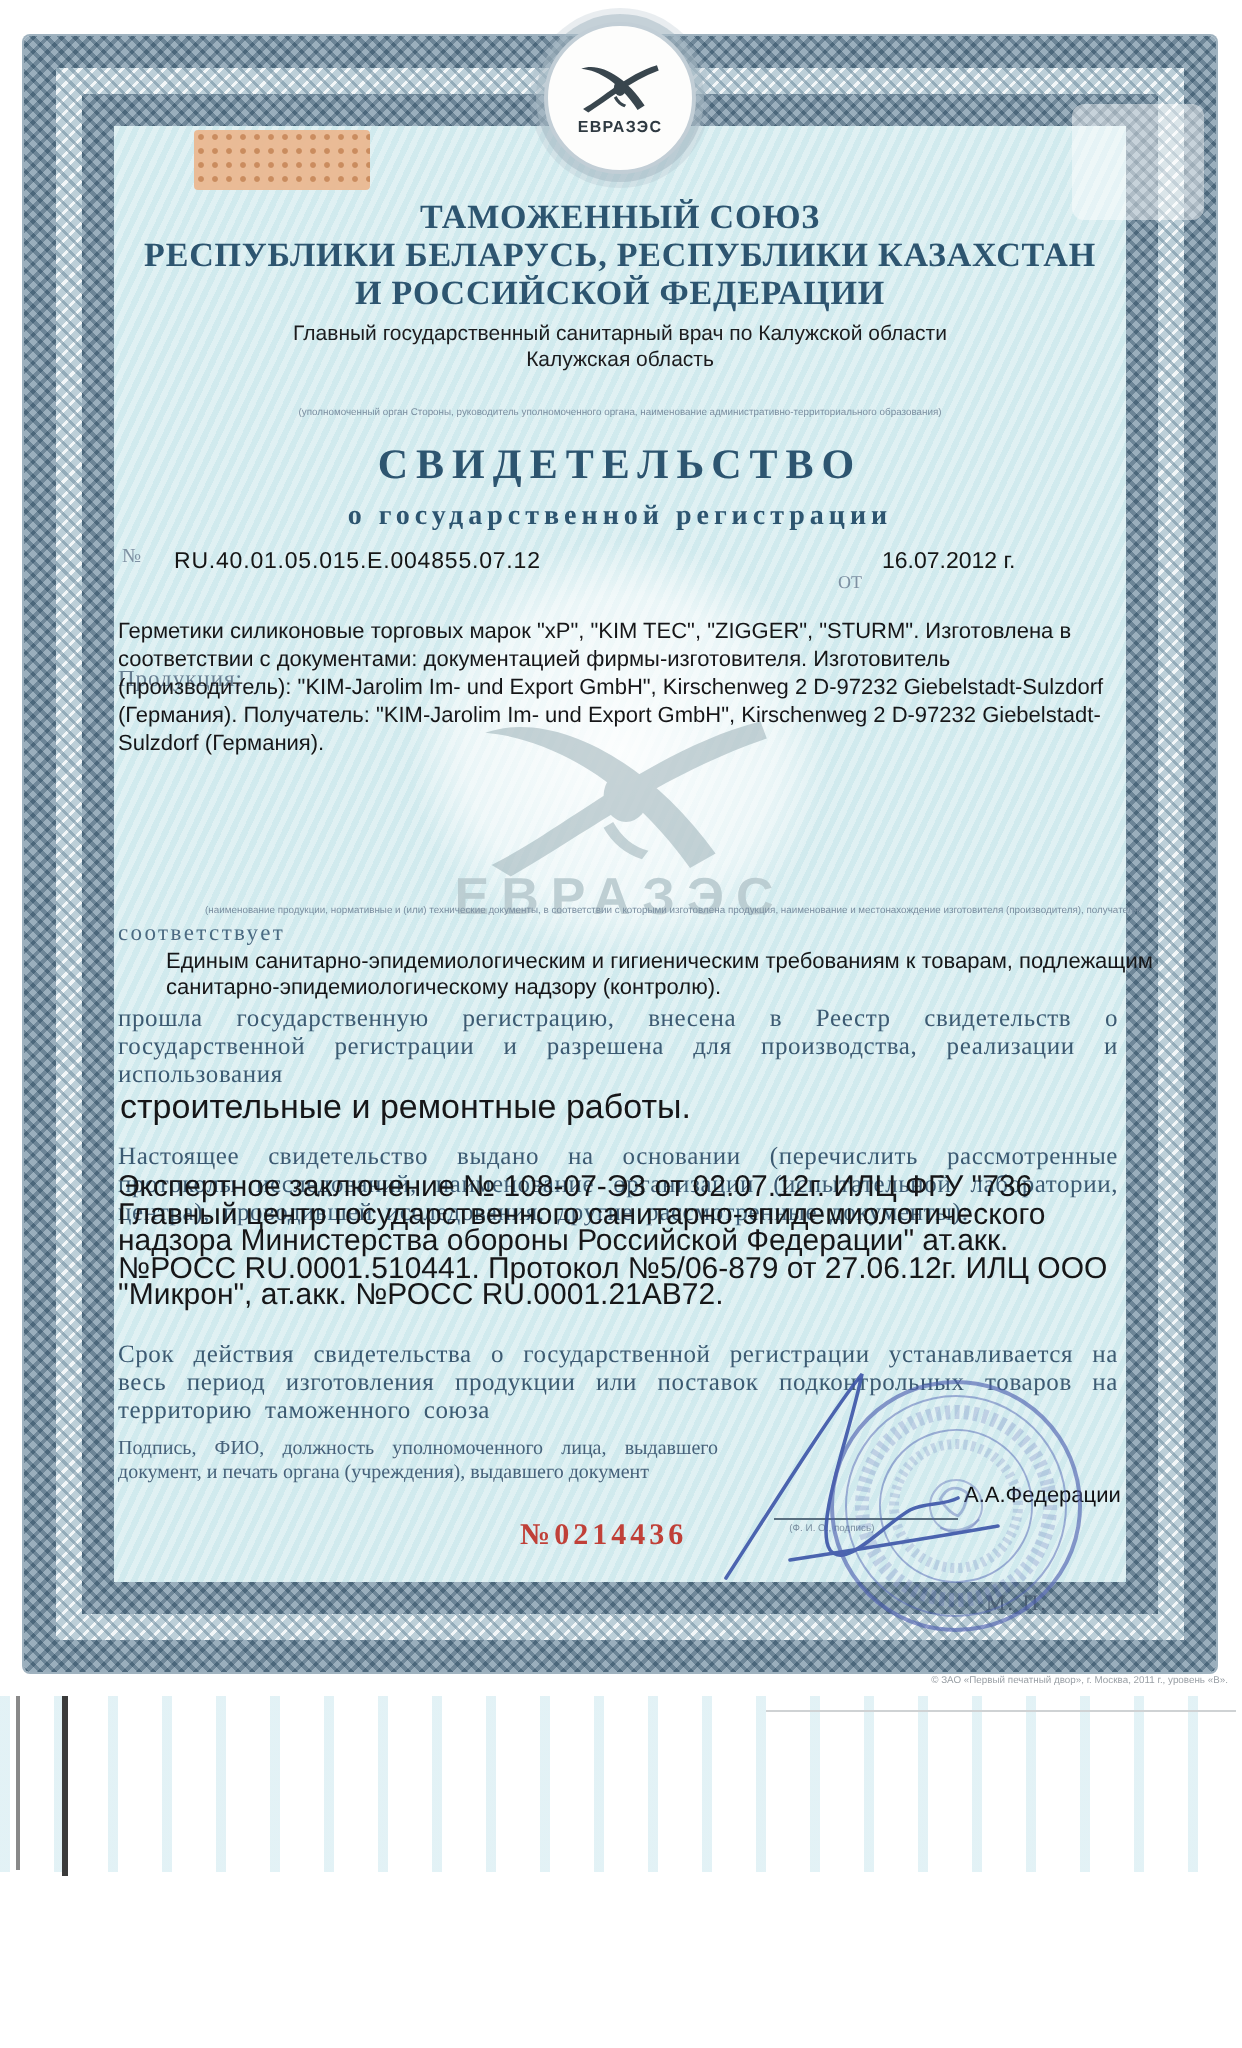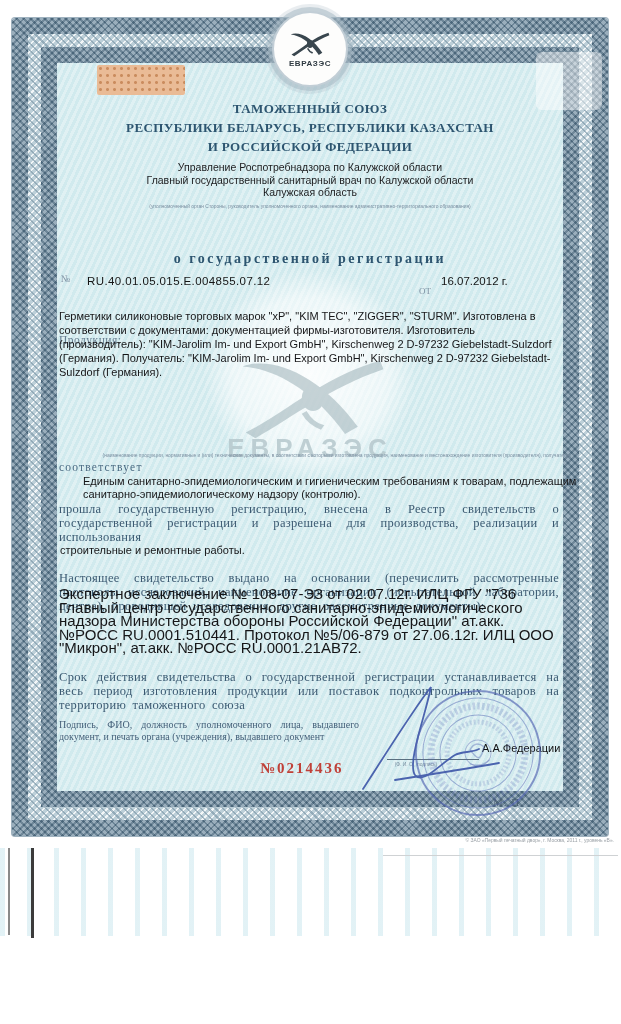--- a/index.html
+++ b/index.html
@@ -57,21 +57,21 @@
 
   .security-patch {
     position:absolute; left:40px; top:2px; width:88px; height:30px;
     background-color:#ecb68d;
     background-image:radial-gradient(circle, #c9824f 1.2px, rgba(201,130,79,0) 1.7px);
     background-size:7px 7px;
     border-radius:2px; opacity:.9;
   }
 
   
-  .union-title { top:36px; font-family:"Liberation Serif", serif; font-weight:bold; font-size:13px; line-height:19px; color:#2d5570; letter-spacing:.4px; }
+  .union-title { top:36px; font-family:"Liberation Serif", serif; font-weight:bold; font-size:17px; line-height:19px; color:#2d5570; letter-spacing:.4px; }
   .authority { top:98px; font-size:10.5px; line-height:12.5px; color:#1c1c1e; }
   .fineprint { font-size:6px; transform:scale(.82); transform-origin:center top; color:#7a8ea0; white-space:nowrap; }
   .authority-caption { top:141px; }
   .doc-title { top:157px; font-family:"Liberation Serif", serif; font-weight:bold; font-size:21px; letter-spacing:4px; color:#2d5570; }
   .doc-subtitle { top:188px; font-family:"Liberation Serif", serif; font-weight:bold; font-size:14px; letter-spacing:2.5px; color:#2d5570; }
 
   .reg-row { top:210px; left:0; right:0; height:16px; }
   .reg-label { position:absolute; left:4px; top:0; font-family:"Liberation Serif", serif; font-size:10px; color:#7d90a2; }
   .reg-number { position:absolute; left:30px; top:2px; font-size:11.5px; color:#151515; letter-spacing:.4px; }
   .reg-date-label { position:absolute; left:362px; top:13px; font-family:"Liberation Serif", serif; font-size:9px; color:#7d90a2; text-transform:uppercase; }
@@ -89,21 +89,21 @@
   }
   .watermark .bird { position:absolute; left:28px; top:82px; width:160px; height:92px; opacity:.5; }
   .wm-label { position:absolute; left:0; right:0; top:163px; text-align:center; font-size:26px; font-weight:bold; letter-spacing:6px; color:#b6c8cd; opacity:.85; }
   .content-layer { position:relative; z-index:1; width:100%; height:100%; }
 
   .compliance-intro { top:398px; left:2px; font-family:"Liberation Serif", serif; font-size:11.5px; letter-spacing:1.2px; color:#4a6a82; }
   .compliance-text { top:412px; left:2px; width:500px; font-size:11px; line-height:13px; color:#161618;margin-left:24px; }
 
   .serif-par { font-family:"Liberation Serif", serif; font-size:12.5px; line-height:13.8px; color:#3c5a72; text-align:justify; letter-spacing:.3px; word-spacing:3px; }
   .reg-statement { top:440px; left:2px; width:500px; }
-  .usage { top:481px; left:3px; font-size:11px; color:#161618; }
+  .usage { top:481px; left:3px; font-size:17px; color:#161618; }
   .basis-intro { top:509px; left:2px; width:500px; }
   .basis-docs { top:524px; left:2px; width:498px; font-size:15px; line-height:13.5px; color:#161618; }
   .validity { top:608px; left:2px; width:500px; }
 
   .sig-caption { top:656px; left:2px; width:300px; font-family:"Liberation Serif", serif; font-size:10px; line-height:11.8px; color:#46617a; text-align:justify; }
   .serial { top:697px; left:203px; font-family:"Liberation Serif", serif; font-weight:bold; font-size:15px; letter-spacing:2px; color:#c04038; }
   .sig-line { top:696px; left:330px; width:92px; border-top:1px solid #5a6f80; }
   .fio-caption { top:699px; left:333px; }
   .signer-name { top:679px; left:425px; font-size:11px; color:#101012; }
   .mp { top:711px; left:436px; font-family:"Liberation Serif", serif; font-size:11px; letter-spacing:1px; color:#4a5e72;margin-top:22px; }
@@ -145,27 +145,27 @@
 
             <div class="security-patch"></div>
 
             <div class="abs ctr union-title">
               <div>ТАМОЖЕННЫЙ СОЮЗ</div>
               <div>РЕСПУБЛИКИ БЕЛАРУСЬ, РЕСПУБЛИКИ КАЗАХСТАН</div>
               <div>И РОССИЙСКОЙ ФЕДЕРАЦИИ</div>
             </div>
 
             <div class="abs ctr authority">
-              <div>Управление Роспотребнадзора по Калужской области</div>
               <div>Главный государственный санитарный врач по Калужской области</div>
               <div>Калужская область</div>
             </div>
 
             <div class="abs ctr fineprint authority-caption">(уполномоченный орган Стороны, руководитель уполномоченного органа, наименование административно-территориального образования)</div>
 
+            <div class="abs ctr doc-title">СВИДЕТЕЛЬСТВО</div>
             <div class="abs ctr doc-subtitle">о государственной регистрации</div>
 
             <div class="abs reg-row">
               <span class="reg-label">№</span>
               <span class="reg-number">RU.40.01.05.015.E.004855.07.12</span>
               <span class="reg-date-label">от</span>
               <span class="reg-date">16.07.2012 г.</span>
             </div>
 
             <div class="abs product-label">Продукция:</div>

